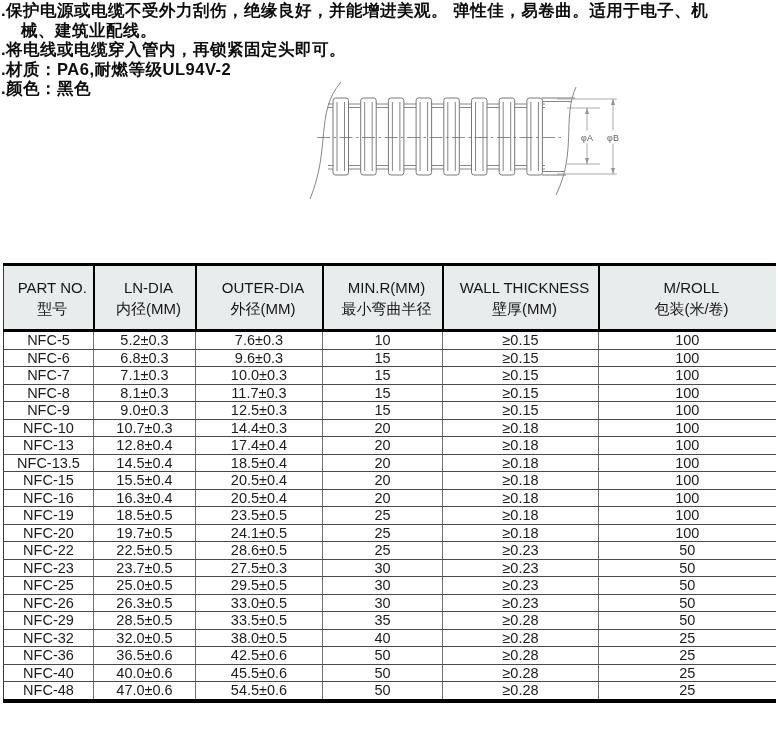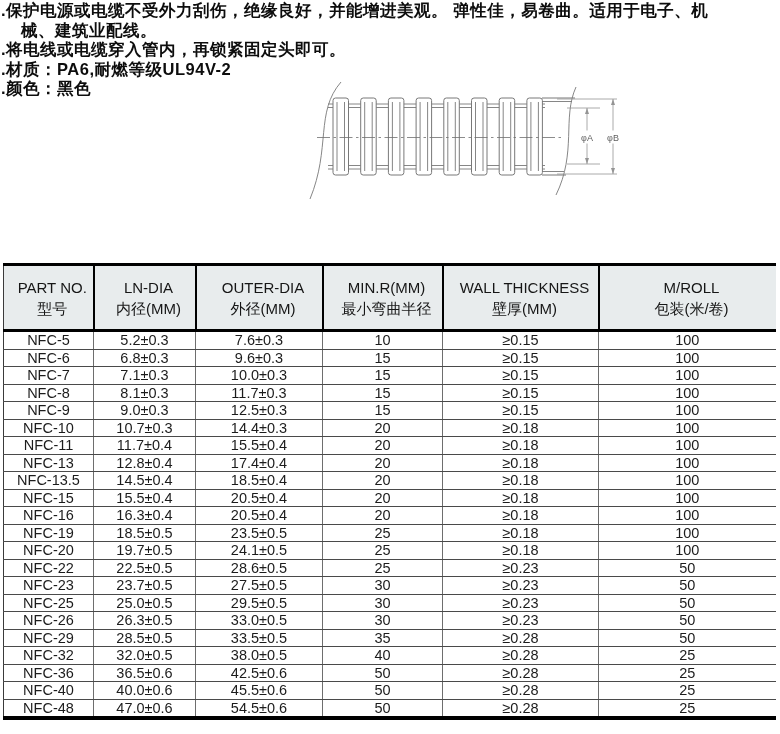--- a/index.html
+++ b/index.html
@@ -227,28 +227,20 @@
       </tr>
       <tr>
         <td>NFC-10</td>
         <td>10.7±0.3</td>
         <td>14.4±0.3</td>
         <td>20</td>
         <td>≥0.18</td>
         <td>100</td>
       </tr>
       <tr>
-        <td>NFC-11</td>
-        <td>11.7±0.4</td>
-        <td>15.5±0.4</td>
-        <td>20</td>
-        <td>≥0.18</td>
-        <td>100</td>
-      </tr>
-      <tr>
         <td>NFC-13</td>
         <td>12.8±0.4</td>
         <td>17.4±0.4</td>
         <td>20</td>
         <td>≥0.18</td>
         <td>100</td>
       </tr>
       <tr>
         <td>NFC-13.5</td>
         <td>14.5±0.4</td>
@@ -293,21 +285,21 @@
         <td>NFC-22</td>
         <td>22.5±0.5</td>
         <td>28.6±0.5</td>
         <td>25</td>
         <td>≥0.23</td>
         <td>50</td>
       </tr>
       <tr>
         <td>NFC-23</td>
         <td>23.7±0.5</td>
-        <td>27.5±0.5</td>
+        <td>27.5±0.3</td>
         <td>30</td>
         <td>≥0.23</td>
         <td>50</td>
       </tr>
       <tr>
         <td>NFC-25</td>
         <td>25.0±0.5</td>
         <td>29.5±0.5</td>
         <td>30</td>
         <td>≥0.23</td>

